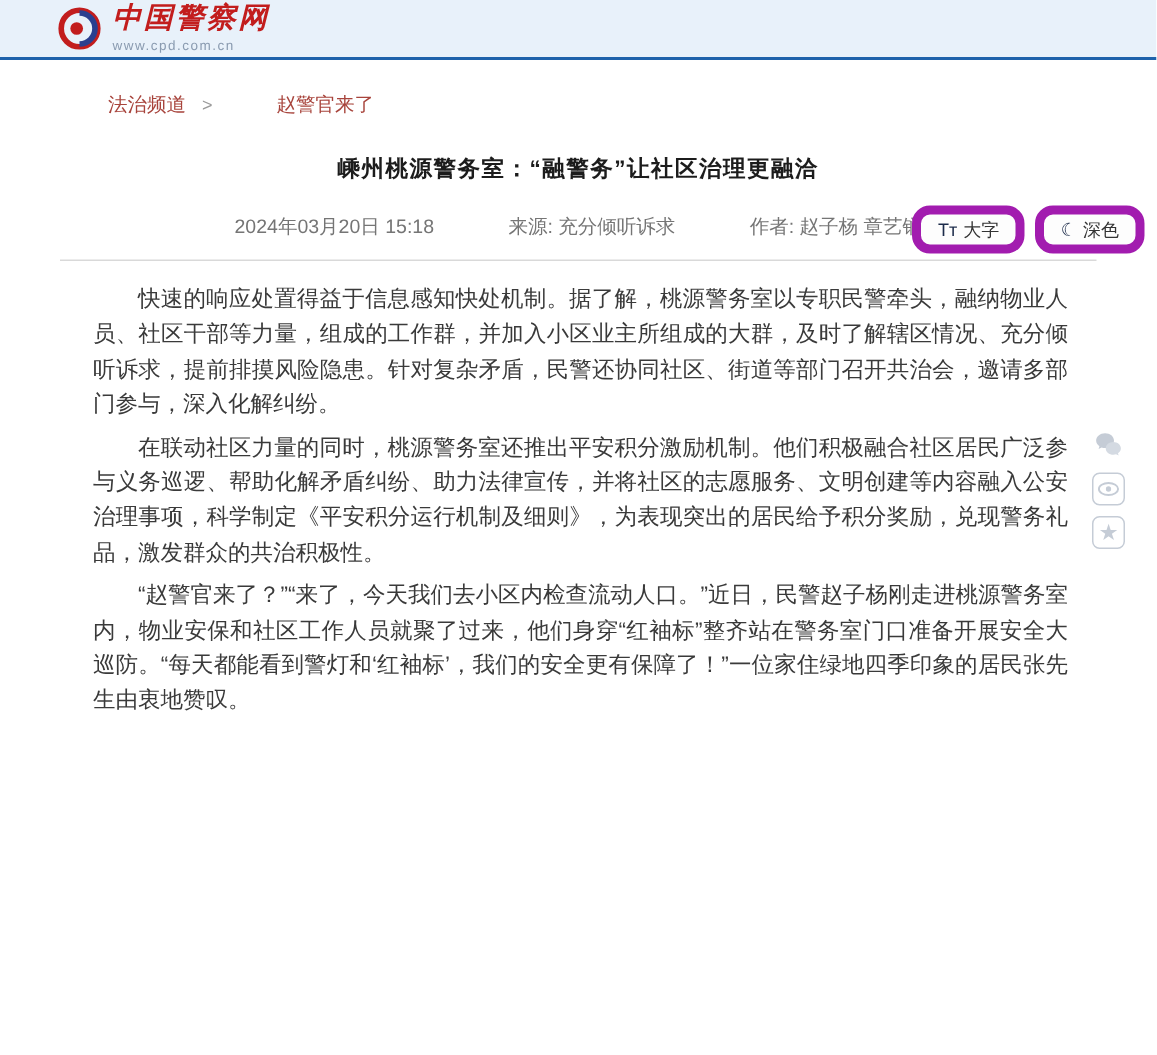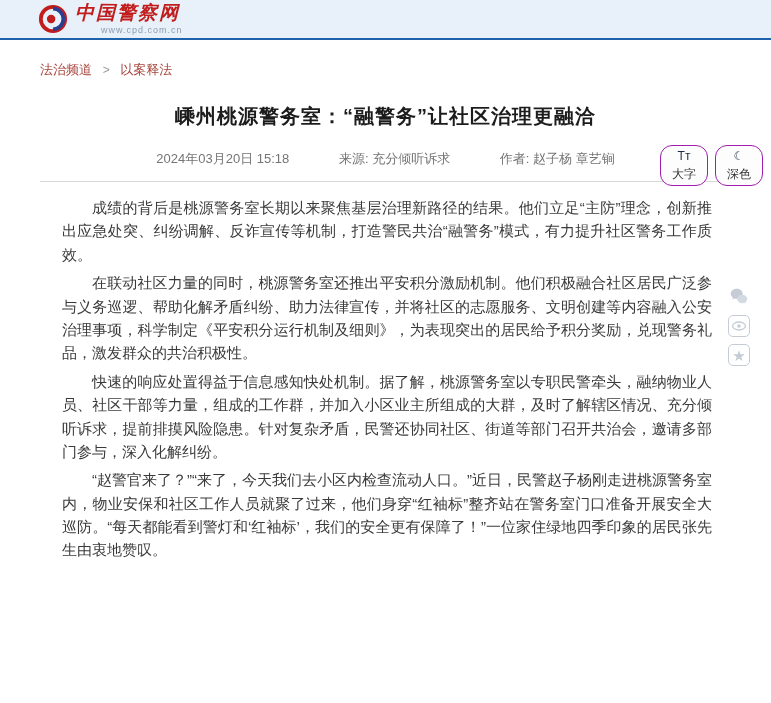--- a/index.html
+++ b/index.html
@@ -11,44 +11,44 @@
     height:40px; background:#e8f1fa; border-bottom:2px solid #1e62ab;
     display:flex; align-items:center; padding:0 26px 0 38px;
   }
   .logo{ display:flex; align-items:center; gap:7px; }
   .logo-mark{ width:30px; height:30px; flex:0 0 auto; }
   .logo-text .cn{
     font-family:"Liberation Serif","DejaVu Serif",serif;
     color:#c21d1d; font-weight:bold; font-size:19px; letter-spacing:2px; line-height:1;
     font-style:italic;
   }
-  .logo-text .url{ color:#8a9bb0; font-size:9px; margin-top:2px; letter-spacing:1px;margin-left:26px; }
+  .logo-text .url{ color:#8a9bb0; font-size:9px; margin-top:2px; letter-spacing:1px; }
   .nav{ margin-left:auto; display:flex; align-items:center; gap:15px; }
   .nav a{ color:#1b5c9e; font-size:13px; text-decoration:none; white-space:nowrap; cursor:pointer; }
   .nav-more{ color:#1460c0; font-size:17px; font-weight:bold; cursor:pointer; line-height:1; margin-left:4px; }
 
   
   .breadcrumb{ margin:21px 0 0 40px; font-size:13px; color:#a8443c; }
   .breadcrumb .sep{ color:#9a9a9a; margin:0 7px; font-size:12px; }
   .breadcrumb span{ cursor:default; }
-  .breadcrumb .crumb{ cursor:pointer; }
+  .breadcrumb .crumb{ cursor:pointer;margin-left:32px; }
 
   
   .article-title{
     margin:24px 70px 0; text-align:center;
-    font-size:20px; font-weight:bold; color:#1c1c1c; letter-spacing:1px;
+    font-size:15px; font-weight:bold; color:#1c1c1c; letter-spacing:1px;
   }
   .meta-row{ position:relative; margin-top:17px; height:24px; }
   .meta{ text-align:center; font-size:13px; color:#757575; line-height:24px; }
   .meta span{ margin:0 23px; }
   .tool-buttons{ position:absolute; right:8px; top:-2px; display:flex; gap:7px; }
   .pill{
-    border:1px solid #a21caf; border-radius:12px; background:#fdfdfd;
+    border:6px solid #a21caf; border-radius:12px; background:#fdfdfd;
     font-size:12px; color:#333; padding:3px 11px; display:flex; align-items:center; gap:4px;
-    cursor:pointer; line-height:1.2;flex-direction:column;
+    cursor:pointer; line-height:1.2;
   }
   .pill .ic{ font-size:12px; color:#1c2b4a; }
   .head-divider{ border:none; border-top:1px solid #d9d9d9; margin:10px 40px 0; }
 
   
   .article-body{ margin:14px 59px 0 62px; }
   .article-body p{
     font-size:15px; color:#3a3a3a; line-height:1.56;
     text-indent:2em; margin:5px 0; text-align:justify;
   }
@@ -74,21 +74,21 @@
     <span class="logo-text">
       <span class="cn">中国警察网</span>
       <span class="url" style="display:block">www.cpd.com.cn</span>
     </span>
   </div>
 </header>
 
 <div class="breadcrumb">
   <span class="crumb">法治频道</span>
   <span class="sep">&gt;</span>
-  <span class="crumb">以案释法</span>
+  <span class="crumb">赵警官来了</span>
 </div>
 
 <h1 class="article-title">嵊州桃源警务室：“融警务”让社区治理更融洽</h1>
 
 <div class="meta-row">
   <div class="meta">
     <span>2024年03月20日 15:18</span>
     <span>来源: 充分倾听诉求</span>
     <span>作者: 赵子杨 章艺锏</span>
   </div>
@@ -101,23 +101,22 @@
       <span class="ic">☾</span>
       <span>深色</span>
     </button>
   </div>
 </div>
 
 <hr class="head-divider">
 
 <article class="article-body">
   <div>
-      <p>成绩的背后是桃源警务室长期以来聚焦基层治理新路径的结果。他们立足“主防”理念，创新推出应急处突、纠纷调解、反诈宣传等机制，打造警民共治“融警务”模式，有力提升社区警务工作质效。</p>
+      <p>快速的响应处置得益于信息感知快处机制。据了解，桃源警务室以专职民警牵头，融纳物业人员、社区干部等力量，组成的工作群，并加入小区业主所组成的大群，及时了解辖区情况、充分倾听诉求，提前排摸风险隐患。针对复杂矛盾，民警还协同社区、街道等部门召开共治会，邀请多部门参与，深入化解纠纷。</p>
       <p>在联动社区力量的同时，桃源警务室还推出平安积分激励机制。他们积极融合社区居民广泛参与义务巡逻、帮助化解矛盾纠纷、助力法律宣传，并将社区的志愿服务、文明创建等内容融入公安治理事项，科学制定《平安积分运行机制及细则》，为表现突出的居民给予积分奖励，兑现警务礼品，激发群众的共治积极性。</p>
-      <p>快速的响应处置得益于信息感知快处机制。据了解，桃源警务室以专职民警牵头，融纳物业人员、社区干部等力量，组成的工作群，并加入小区业主所组成的大群，及时了解辖区情况、充分倾听诉求，提前排摸风险隐患。针对复杂矛盾，民警还协同社区、街道等部门召开共治会，邀请多部门参与，深入化解纠纷。</p>
       <p>“赵警官来了？”“来了，今天我们去小区内检查流动人口。”近日，民警赵子杨刚走进桃源警务室内，物业安保和社区工作人员就聚了过来，他们身穿“红袖标”整齐站在警务室门口准备开展安全大巡防。“每天都能看到警灯和‘红袖标’，我们的安全更有保障了！”一位家住绿地四季印象的居民张先生由衷地赞叹。</p>
     </div>
 </article>
 
 <aside class="share-bar">
   <div class="share-item">
     <svg viewBox="0 0 24 24" width="22" height="22">
       <path d="M9.5 3C5.9 3 3 5.4 3 8.4c0 1.7 1 3.2 2.4 4.2l-.6 2 2.2-1.1c.8.2 1.6.4 2.5.4 3.6 0 6.5-2.4 6.5-5.5S13.1 3 9.5 3z" fill="#c5ccd6"></path>
       <path d="M15.5 9.5c-3 0-5.5 2-5.5 4.6 0 2.5 2.5 4.6 5.5 4.6.7 0 1.4-.1 2-.3l1.9.9-.5-1.7c1.2-.8 2.1-2.1 2.1-3.5 0-2.5-2.5-4.6-5.5-4.6z" fill="#d4dae2"></path>
     </svg>

